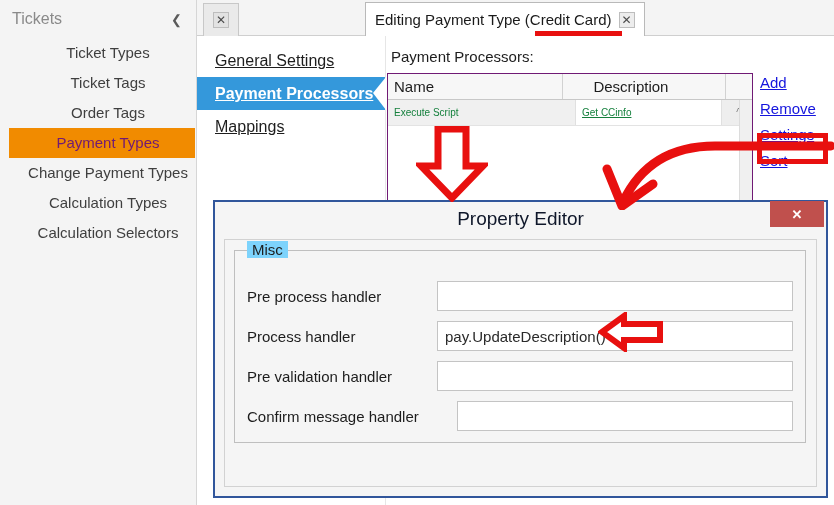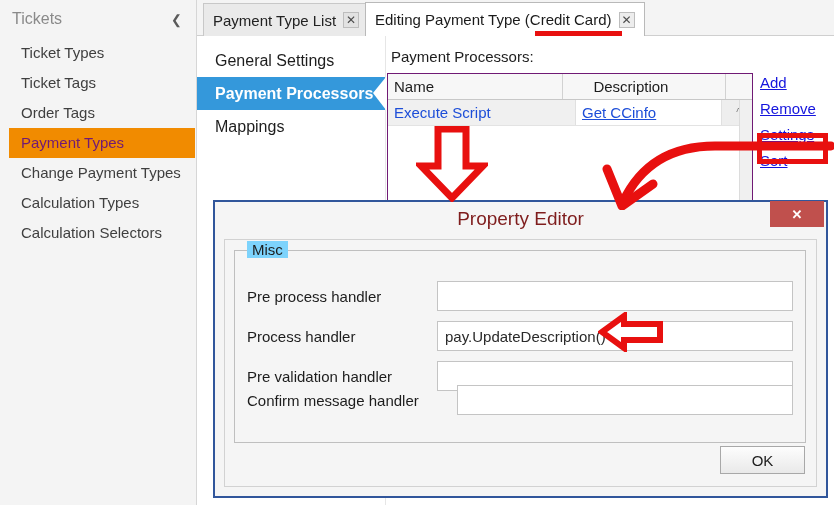--- a/index.html
+++ b/index.html
@@ -28,20 +28,21 @@
   #sidebar .side-head .collapse{
     font-size:13px;color:#5a5a5a;cursor:pointer;line-height:1;
     padding:2px 4px;
   }
   .side-list{list-style:none;margin:0;padding:0;}
   .side-item{
     height:30px;line-height:30px;
     padding-left:12px;margin:0 1px 0 9px;
     font-size:15px;color:#3f3f3f;cursor:pointer;
     white-space:nowrap;
+    text-align:center;
   }
   .side-item.active{
     background:#f18b00;color:#701a75;margin-left:9px;margin-right:1px;
   }
 
   
   #tabstrip{
     position:absolute;left:197px;top:0;width:637px;height:36px;
     background:#f4f4f4;border-bottom:1px solid #cfcfcf;
     box-sizing:border-box;
@@ -72,20 +73,21 @@
   
   #innernav{
     position:absolute;left:0;top:0;width:189px;height:469px;
     background:#ffffff;border-right:1px solid #e6e6e6;
     box-sizing:border-box;padding-top:8px;
   }
   .nav-item{
     position:relative;height:33px;line-height:33px;
     padding-left:18px;font-size:16px;color:#1d1d1d;cursor:pointer;
     white-space:nowrap;
+    text-decoration:underline;
   }
   .nav-item.active{background:#3498db;color:#ffffff;font-weight:bold;}
   .nav-item.active .pointer{
     position:absolute;right:-1px;top:0;width:0;height:0;
     border-top:16px solid transparent;border-bottom:17px solid transparent;
     border-right:13px solid #ffffff;
   }
 
   
   #content{
@@ -110,21 +112,21 @@
     box-sizing:border-box;border-right:1px solid #d2d2d2;overflow:hidden;
   }
   .grid-head .th.c0{width:188px;}
   .grid-head .th.c1{width:149px;margin-left:24px;}
   .grid-head .th.c2{width:27px;border-right:none;}
   .grid-row{
     display:flex;height:26px;border-bottom:1px solid #e3e3e3;
     background:#f0f0f0;box-sizing:border-box;
   }
   .grid-row .td{
-    font-size:15px;color:#1d4ed8;line-height:25px;padding-left:6px;
+    font-size:10px;color:#15803d;line-height:25px;padding-left:6px;
     box-sizing:border-box;border-right:1px solid #e0e0e0;overflow:hidden;
   }
   .grid-row .td.c0{width:188px;background:#f0f0f0;}
   .grid-row .td.c1{width:146px;background:#ffffff;text-decoration:underline;}
   .grid-row .td.c2{width:27px;border-right:none;background:#eeeeee;
     text-align:center;color:#777;font-size:10px;}
   .grid-body{background:#ffffff;height:106px;}
   #vscroll{
     position:absolute;right:0;top:26px;width:13px;bottom:0;
     background:#f0f0f0;border-left:1px solid #dcdcdc;box-sizing:border-box;
@@ -140,21 +142,21 @@
   }
 
   
   #dialog{
     position:absolute;left:213px;top:200px;width:615px;height:298px;
     background:#f5f5f5;border:2px solid #31569b;box-sizing:border-box;
     z-index:50;
   }
   #dlgTitle{
     position:absolute;left:0;top:6px;width:100%;text-align:center;
-    font-size:19px;color:#7f1d1d;
+    font-size:19px;color:#0f172a;
   }
   #dlgClose{
     position:absolute;right:2px;top:-1px;width:54px;height:26px;
     background:#c0504d;color:#ffffff;border:none;
     font-size:13px;font-weight:bold;cursor:pointer;line-height:26px;
     text-align:center;box-sizing:border-box;
   }
   #dlgPanel{
     position:absolute;left:9px;top:37px;right:9px;bottom:9px;
     border:1px solid #d2d2d2;background:#f5f5f5;box-sizing:border-box;
@@ -215,21 +217,20 @@
       <li class="side-item">Order Tags</li>
       <li class="side-item active">Payment Types</li>
       <li class="side-item">Change Payment Types</li>
       <li class="side-item">Calculation Types</li>
       <li class="side-item">Calculation Selectors</li>
     </ul>
   </div>
 
   <div id="tabstrip">
     <div class="tab inactive">
-      <span>Payment Type List</span>
       <span class="tabclose">✕</span>
     </div>
     <div class="tab active">
       <span>Editing Payment Type (Credit Card)</span>
       <span class="tabclose">✕</span>
     </div>
   </div>
 
   <div id="editor">
 
@@ -285,27 +286,26 @@
         <div class="frow" style="top:70px;">
           <span class="flabel">Process handler</span>
           <input class="finput" type="text" value="pay.UpdateDescription()" style="">
         </div>
 
         <div class="frow" style="top:110px;">
           <span class="flabel">Pre validation handler</span>
           <input class="finput" type="text" value="" style="">
         </div>
 
-        <div class="frow" style="top:134px;gap:20px;">
+        <div class="frow" style="top:150px;gap:20px;">
           <span class="flabel">Confirm message handler</span>
           <input class="finput" type="text" value="" style="">
         </div>
       </div>
 
-      <button id="okbtn">OK</button>
     </div>
   </div>
 
   <div class="anno" id="annoUnderline"></div>
   <div class="anno" id="annoBoxSettings"></div>
 
   <svg class="anno" id="annoArrowDown" viewBox="0 0 72 76">
     <polygon points="22,3 50,3 50,40 67,40 36,72 5,40 22,40" fill="#ffffff" stroke="#e8100f" stroke-width="7" stroke-linejoin="miter"></polygon>
   </svg>
 

